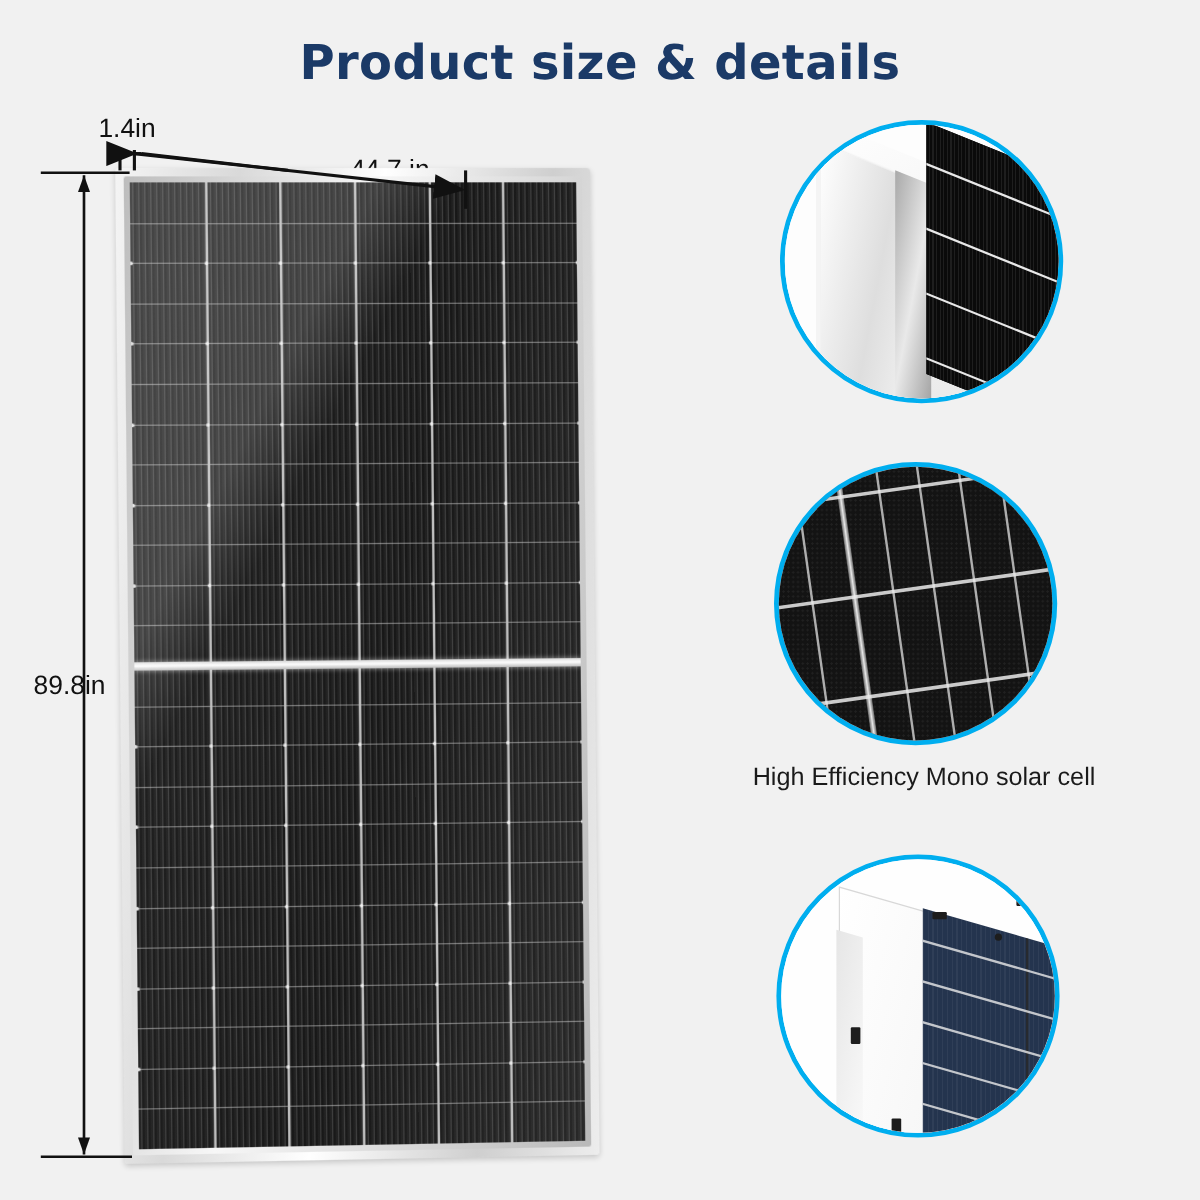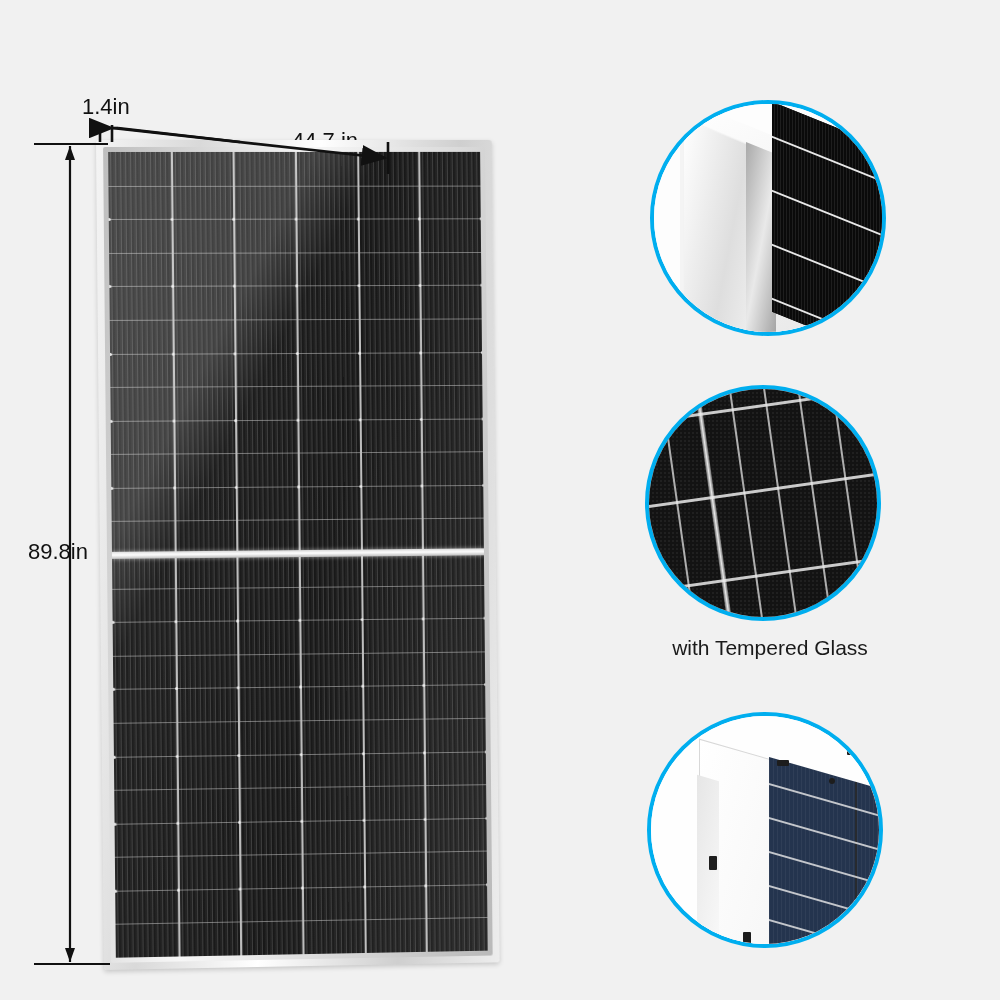--- a/index.html
+++ b/index.html
@@ -47,21 +47,21 @@
   
   .dim-label {
     position: absolute;
     font-size: 22px;
     color: #111;
     font-family: "Liberation Sans", sans-serif;
     white-space: nowrap;
   }
   .dim-thickness { left: 82px; top: 14px; }
   .dim-width     { left: 292px; top: 48px; }
-  .dim-height    { left: 28px;  top: 459px; }
+  .dim-height    { left: 28px;  top: 478px; }
 
   
   .panel-wrap {
     position: absolute;
     left: 100px;
     top: 60px;
     width: 400px;
     height: 830px;
   }
   .panel-frame {
@@ -245,20 +245,21 @@
   }
   .ab-clip {
     position: absolute; width: 8px; height: 14px; background: #1d1d1d; border-radius: 1px;
   }
 </style>
 </head>
 <body>
 
 <div id="root">
 
+  <div class="page-title">Product size &amp; details</div>
 
   <div class="panel-figure">
 
     <div class="dim-label dim-thickness">1.4in</div>
     <div class="dim-label dim-width">44.7 in</div>
     <div class="dim-label dim-height">89.8in</div>
 
     <div class="panel-wrap">
       <div class="panel-frame">
         <div class="frame-inner-edge"></div>
@@ -440,21 +441,21 @@
             <div class="v" style="left: 248px;"></div>
             <div class="h" style="top: 66px;"></div>
             <div class="h" style="top: 150px;"></div>
             <div class="h" style="top: 234px;"></div>
           </div>
         <div class="ac-tex"></div>
       </div>
     </div>
   </div>
   <div class="detail-caption" style="left:560px; top:634px; width:420px;">
-    <div>with Tempered Glass</div>
+    <div>High Efficiency Mono solar cell</div>
   </div>
 
   <div class="detail-block" style="left:647px; top:712px; width:240px; height:240px;">
     <div class="detail-circle" style="left:0; top:0; width:236px; height:236px;">
       <div class="art-back">
         <div class="ab-backsheet"></div>
         <div class="ab-edge"></div>
         <div class="ab-cells">
           <div class="tex"></div>
           <div class="mid"></div>

